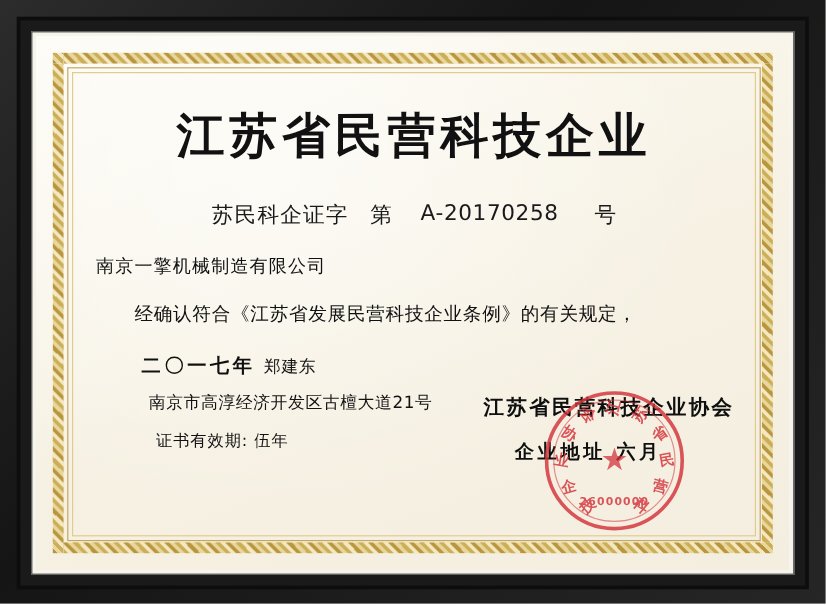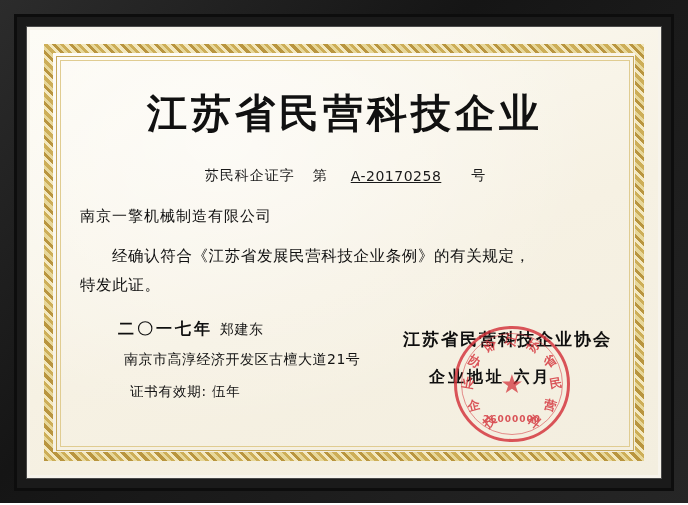--- a/index.html
+++ b/index.html
@@ -102,30 +102,30 @@
     font-size: 40px;
     letter-spacing: 4px;
     color: #111111;
     margin-top: 12px;
     white-space: nowrap;
   }
 
   .cert-number-row {
     display: flex;
     justify-content: center;
-    align-items: center;
+    align-items: flex-start;
     margin-top: 26px;
-    font-size: 14px;
+    font-size: 18px;
     font-family: "DejaVu Sans", "Liberation Sans", sans-serif;
     color: #1a1a1a;
     white-space: nowrap;
   }
   .cert-number-row .lbl { letter-spacing: 1px; }
   .cert-number-row .di { margin-left: 18px; }
-  .cert-number-row .num { margin-left: 24px; letter-spacing: 0.5px; text-decoration: underline; }
+  .cert-number-row .num { margin-left: 24px; letter-spacing: 0.5px; }
   .cert-number-row .hao { margin-left: 30px; }
 
   .company-line {
     margin-top: 22px;
     margin-left: 6px;
     font-size: 15px;
     letter-spacing: 1px;
     color: #111;
   }
 
@@ -284,21 +284,20 @@
       <div class="cert-number-row">
         <span class="lbl">苏民科企证字</span>
         <span class="di">第</span>
         <span class="num">A-20170258</span>
         <span class="hao">号</span>
       </div>
 
       <div class="company-line">南京一擎机械制造有限公司</div>
 
       <div class="body-p1">经确认符合《江苏省发展民营科技企业条例》的有关规定，</div>
-      <div class="body-p2">特发此证。</div>
 
       <div class="fields">
         <div class="field-row">
           <span class="field-label">二〇一七年</span>
           <span class="field-value">郑建东</span>
         </div>
         <div class="field-row">
           <span class="field-value">南京市高淳经济开发区古檀大道21号</span>
         </div>
       </div>

